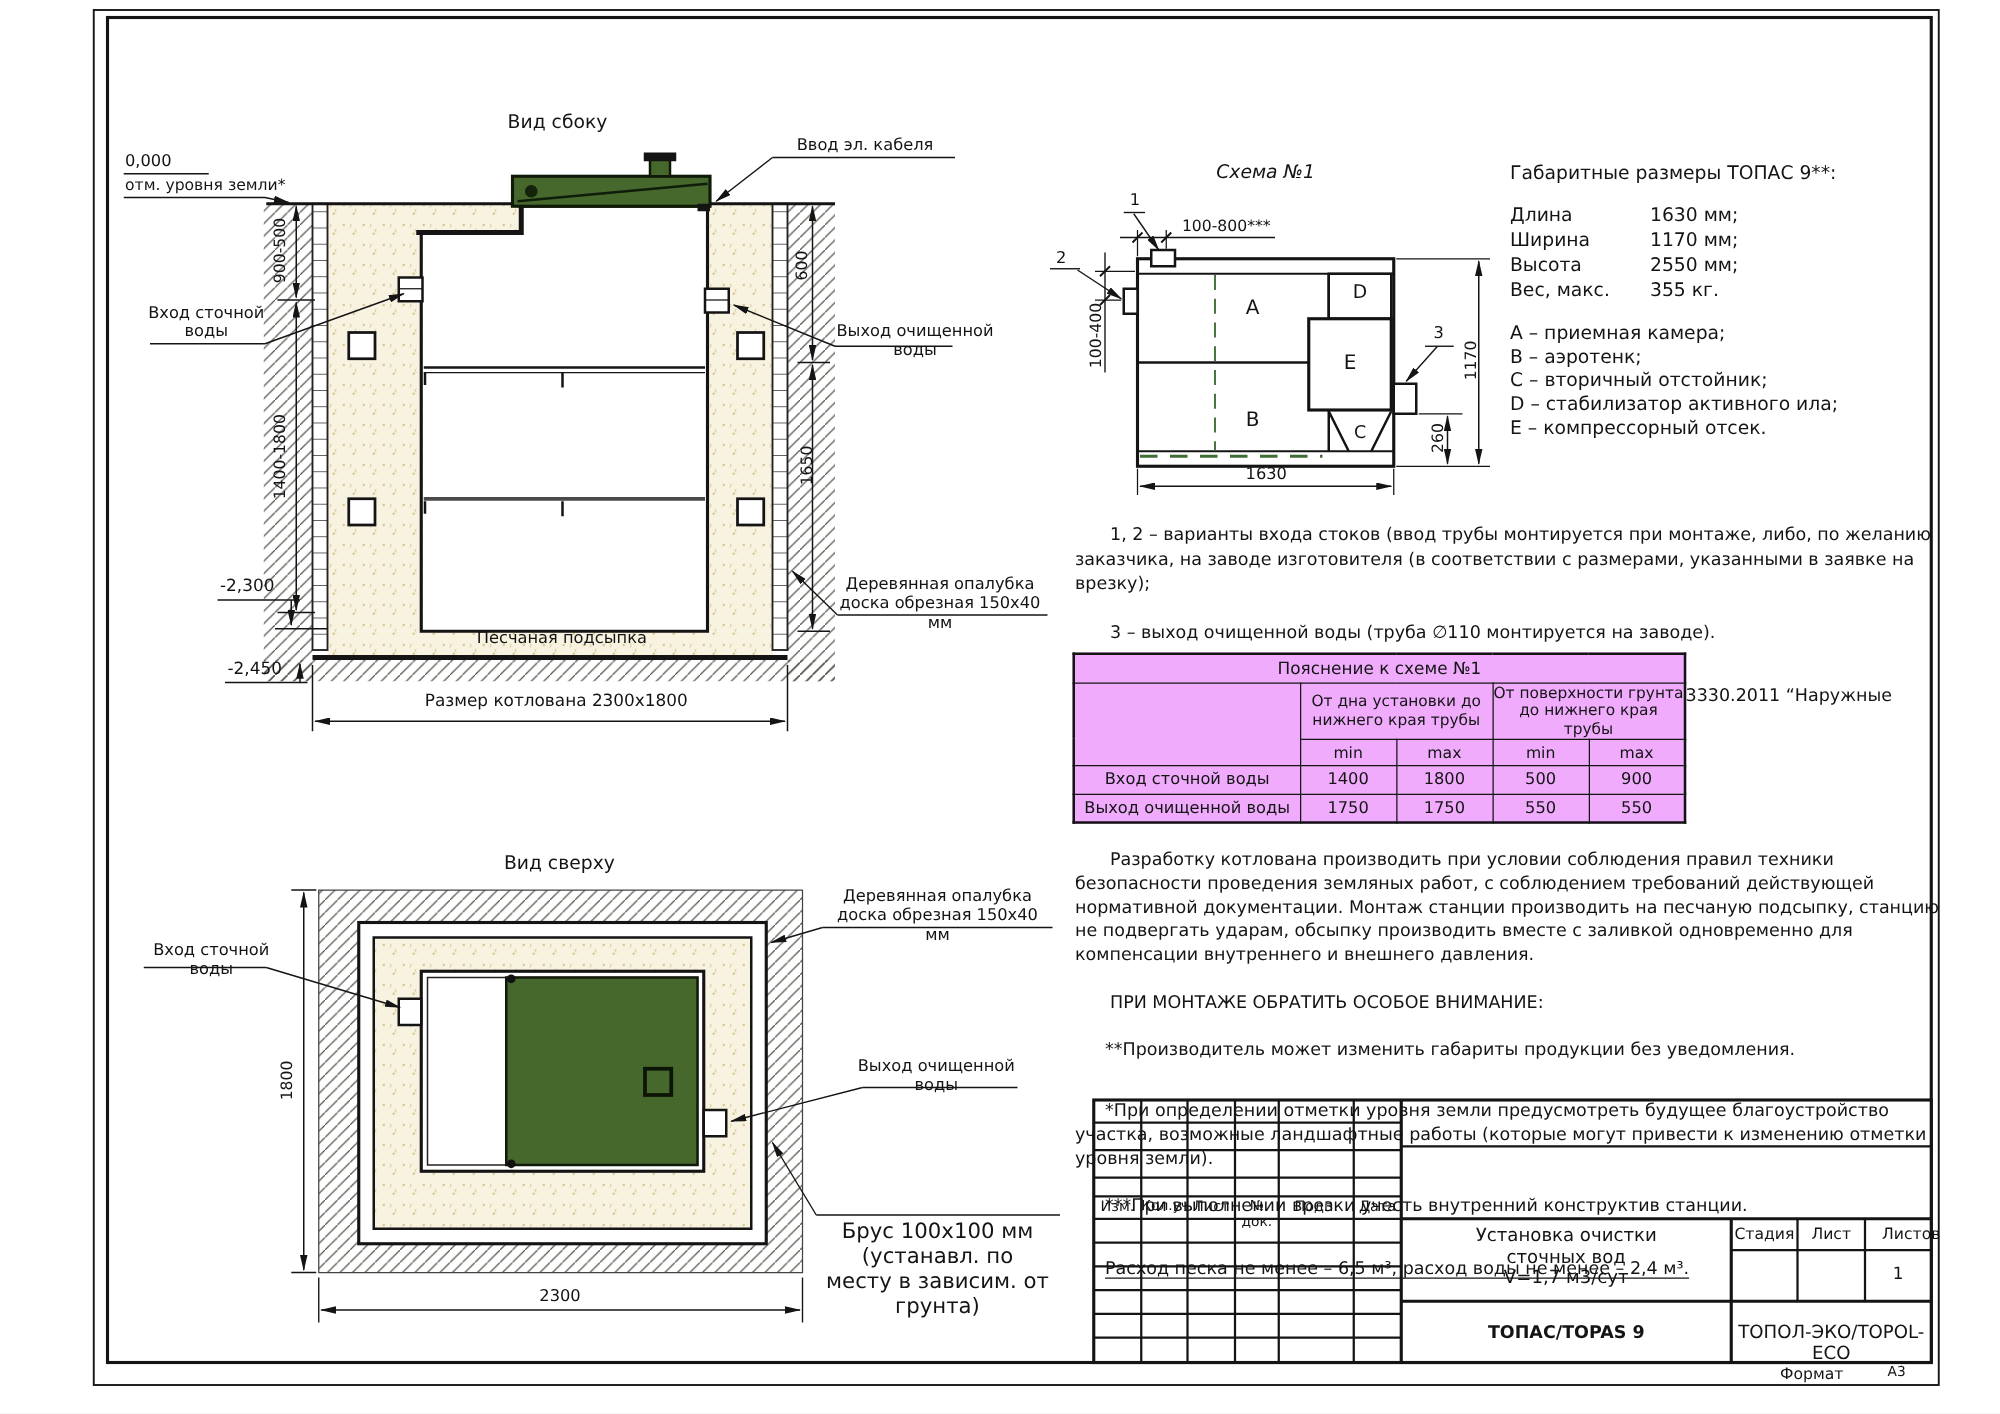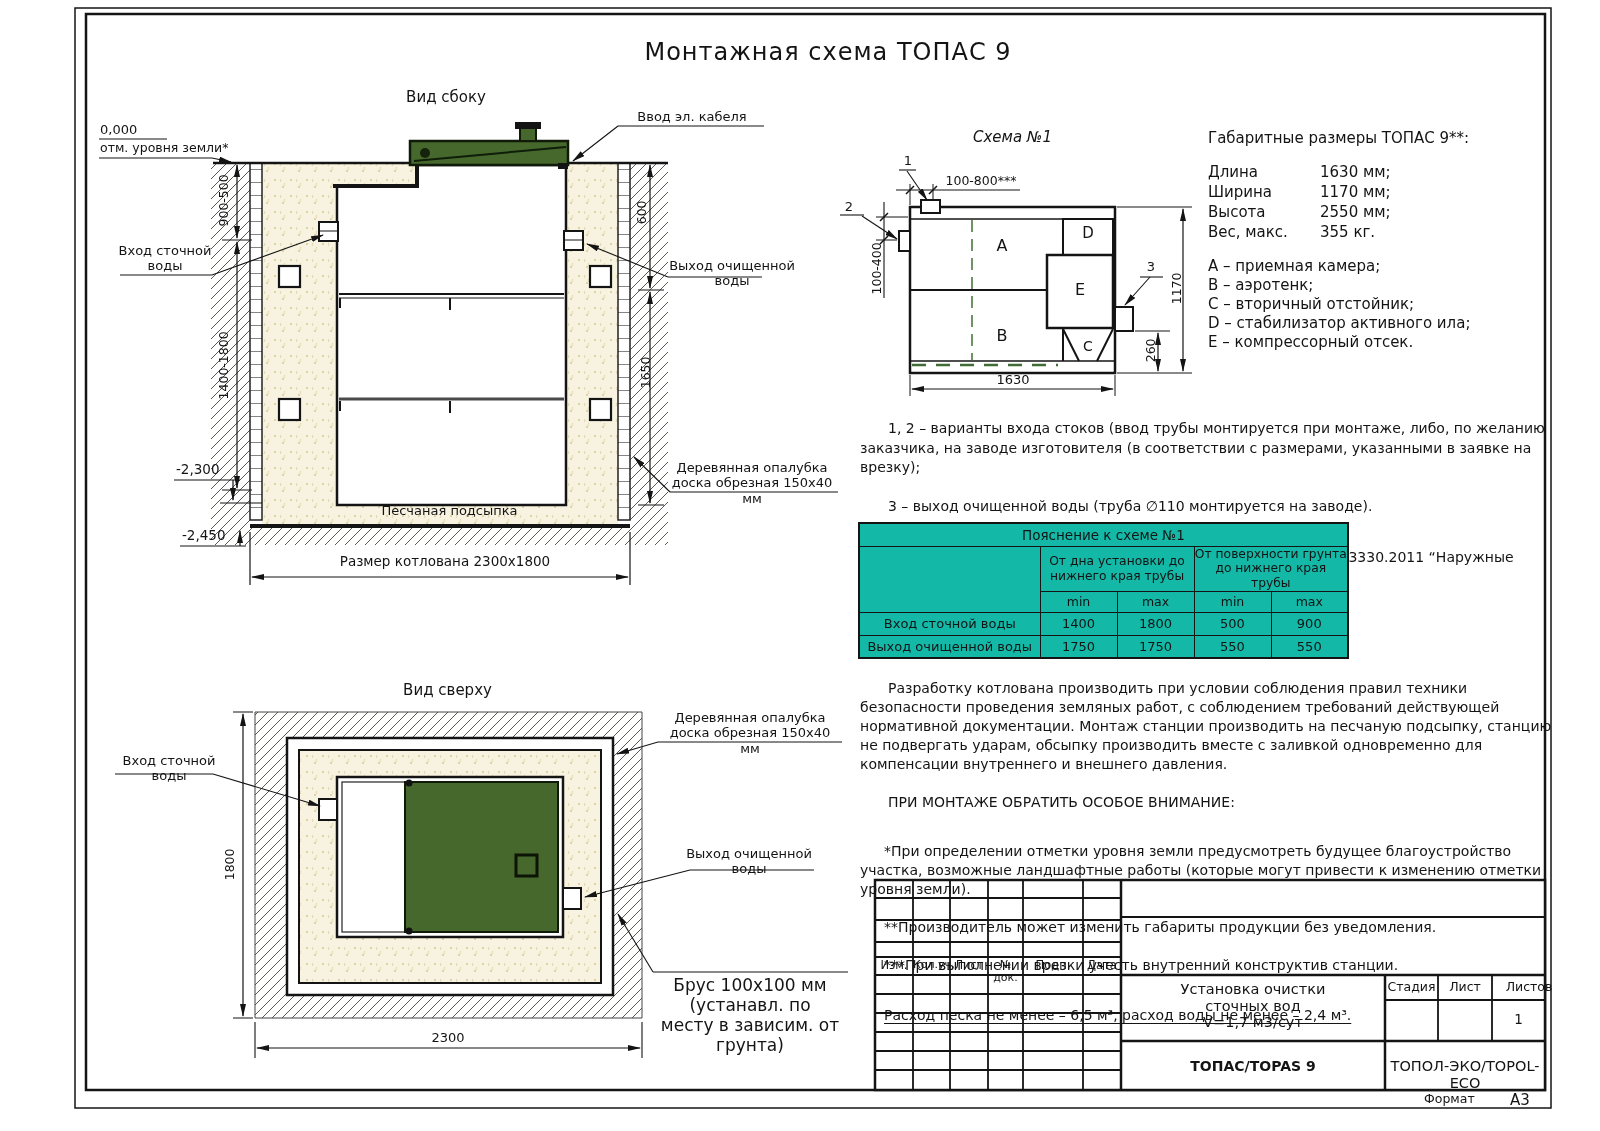--- a/index.html
+++ b/index.html
@@ -9,21 +9,21 @@
   .lbl{position:absolute;z-index:2;white-space:pre-line;line-height:1.18;}
   .ctr{text-align:center;}
   .rot{transform:rotate(-90deg);}
   .page-title{font-size:24px;letter-spacing:1px;}
   .blk p{margin:0;}
   .ind{text-indent:28px;}
   .ind2{text-indent:24px;}
   .u{text-decoration:underline;text-underline-offset:3px;}
   .bold{font-weight:bold;}
   table.xtable{position:absolute;z-index:2;border-collapse:collapse;border:2.5px solid #141414;
-               table-layout:fixed;background:#14b8a6;}
+               table-layout:fixed;background:#f0abfc;}
   table.xtable td{border:1.6px solid #141414;text-align:center;vertical-align:middle;
                   padding:0;white-space:pre-line;overflow:hidden;}
 </style>
 </head>
 <body>
 
 <div class="sheet">
 
   <svg class="layer" width="1600" height="1131" viewBox="0 0 1600 1131">
     <defs>
@@ -189,21 +189,20 @@
       <path d="M875,898 H1121 M875,920 H1121 M875,942 H1121 M875,957 H1121 M875,975 H1121 M875,994 H1121 M875,1013 H1121 M875,1032 H1121 M875,1051 H1121 M875,1070 H1121" stroke-width="1.8" fill="none"></path>
       <path d="M1121,917 H1545" stroke-width="1.8" fill="none"></path>
       <path d="M1121,975 H1545" stroke-width="2.5" fill="none"></path>
       <path d="M1121,1041 H1545" stroke-width="2.5" fill="none"></path>
       <path d="M1385,1000 H1545" stroke-width="1.8" fill="none"></path>
       <path d="M1385,975 V1090" stroke-width="2.5" fill="none"></path>
       <path d="M1438,975 V1041 M1492,975 V1041" stroke-width="1.8" fill="none"></path>
     </g>
   </svg>
 
-  <div class="lbl ctr page-title" style="left:628px;top:38px;width:400px;">Монтажная схема ТОПАС 9</div>
 
   <div class="lbl ctr" style="left:386px;top:89px;width:120px;font-size:15px;">Вид сбоку</div>
   <div class="lbl" style="left:100px;top:122px;font-size:13px;">0,000</div>
   <div class="lbl" style="left:100px;top:141px;font-size:12.5px;">отм. уровня земли*</div>
   <div class="lbl ctr" style="left:618px;top:109px;width:148px;font-size:13px;">Ввод эл. кабеля</div>
   <div class="lbl ctr" style="left:105px;top:243px;width:120px;font-size:13px;">Вход сточной
 воды</div>
   <div class="lbl ctr" style="left:666px;top:258px;width:132px;font-size:13px;">Выход очищенной
 воды</div>
   <div class="lbl ctr" style="left:664px;top:460px;width:176px;font-size:13px;">Деревянная опалубка
@@ -303,37 +302,37 @@
       <td>1750</td>
       <td>550</td>
       <td>550</td>
     </tr>
   </tbody>
     </table>
 
   <div class="lbl blk" style="left:860px;top:660px;width:692px;font-size:14px;line-height:1.36;">
     <p class="ind">Разработку котлована производить при условии соблюдения правил техники безопасности проведения земляных работ, с соблюдением требований действующей нормативной документации. Монтаж станции производить на песчаную подсыпку, станцию не подвергать ударам, обсыпку производить вместе с заливкой одновременно для компенсации внутреннего и внешнего давления.</p>
     <p class="ind">ПРИ МОНТАЖЕ ОБРАТИТЬ ОСОБОЕ ВНИМАНИЕ:</p>
+    <p class="ind2">**Производитель может изменить габариты продукции без уведомления.</p>
     <p class="ind2" style="margin-top:11px;">*При определении отметки уровня земли предусмотреть будущее благоустройство участка, возможные ландшафтные работы (которые могут привести к изменению отметки уровня земли).</p>
-    <p class="ind2">**Производитель может изменить габариты продукции без уведомления.</p>
     <p class="ind2">***При выполнении врезки учесть внутренний конструктив станции.</p>
     <p class="ind2 u" style="margin-top:11px;">Расход песка не менее – 6,5 м³, расход воды не менее – 2,4 м³.</p>
   </div>
 
   <div class="lbl ctr" style="left:875px;top:959px;width:38px;font-size:11.5px;">Изм.</div>
   <div class="lbl ctr" style="left:913px;top:959px;width:37px;font-size:11px;">Кол.уч.</div>
   <div class="lbl ctr" style="left:950px;top:959px;width:38px;font-size:11.5px;">Лист</div>
   <div class="lbl ctr" style="left:988px;top:959px;width:35px;font-size:11px;">№ док.</div>
   <div class="lbl ctr" style="left:1023px;top:959px;width:60px;font-size:11.5px;">Подп.</div>
   <div class="lbl ctr" style="left:1083px;top:959px;width:38px;font-size:11.5px;">Дата</div>
   <div class="lbl ctr" style="left:1125px;top:981px;width:256px;font-size:14.5px;line-height:1.14;">Установка очистки
 сточных вод
 V=1,7 м3/сут</div>
   <div class="lbl ctr" style="left:1386px;top:980px;width:51px;font-size:12.5px;">Стадия</div>
   <div class="lbl ctr" style="left:1439px;top:980px;width:52px;font-size:12.5px;">Лист</div>
   <div class="lbl ctr" style="left:1493px;top:980px;width:72px;font-size:12.5px;">Листов</div>
   <div class="lbl ctr" style="left:1493px;top:1012px;width:51px;font-size:13.5px;">1</div>
   <div class="lbl ctr bold" style="left:1125px;top:1058px;width:256px;font-size:14px;">ТОПАС/TOPAS 9</div>
   <div class="lbl ctr" style="left:1386px;top:1058px;width:158px;font-size:14.5px;">ТОПОЛ-ЭКО/TOPOL-ECO</div>
   <div class="lbl" style="left:1424px;top:1092px;font-size:12.5px;">Формат</div>
-  <div class="lbl" style="left:1510px;top:1092px;font-size:15px;">А3</div>
+  <div class="lbl" style="left:1510px;top:1092px;font-size:11px;">А3</div>
 
 </div>
 
 </body></html>

